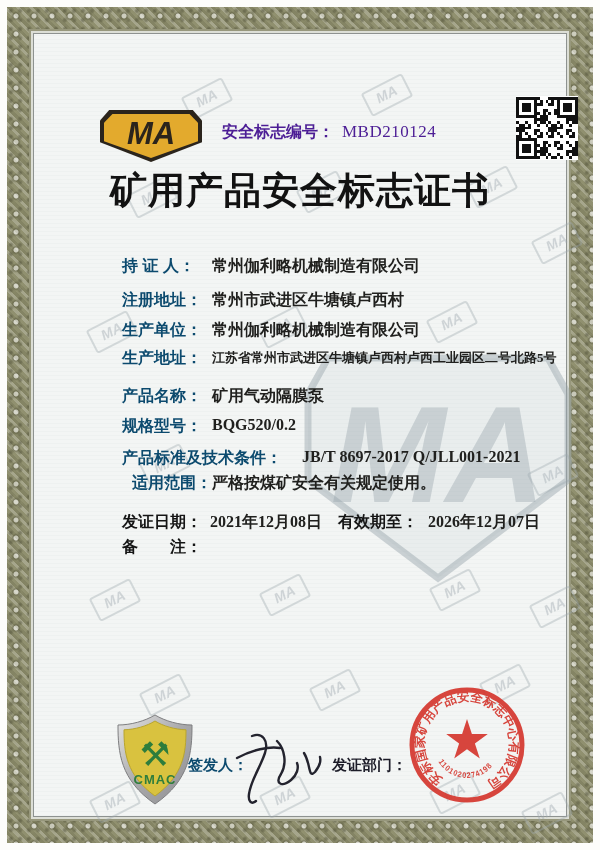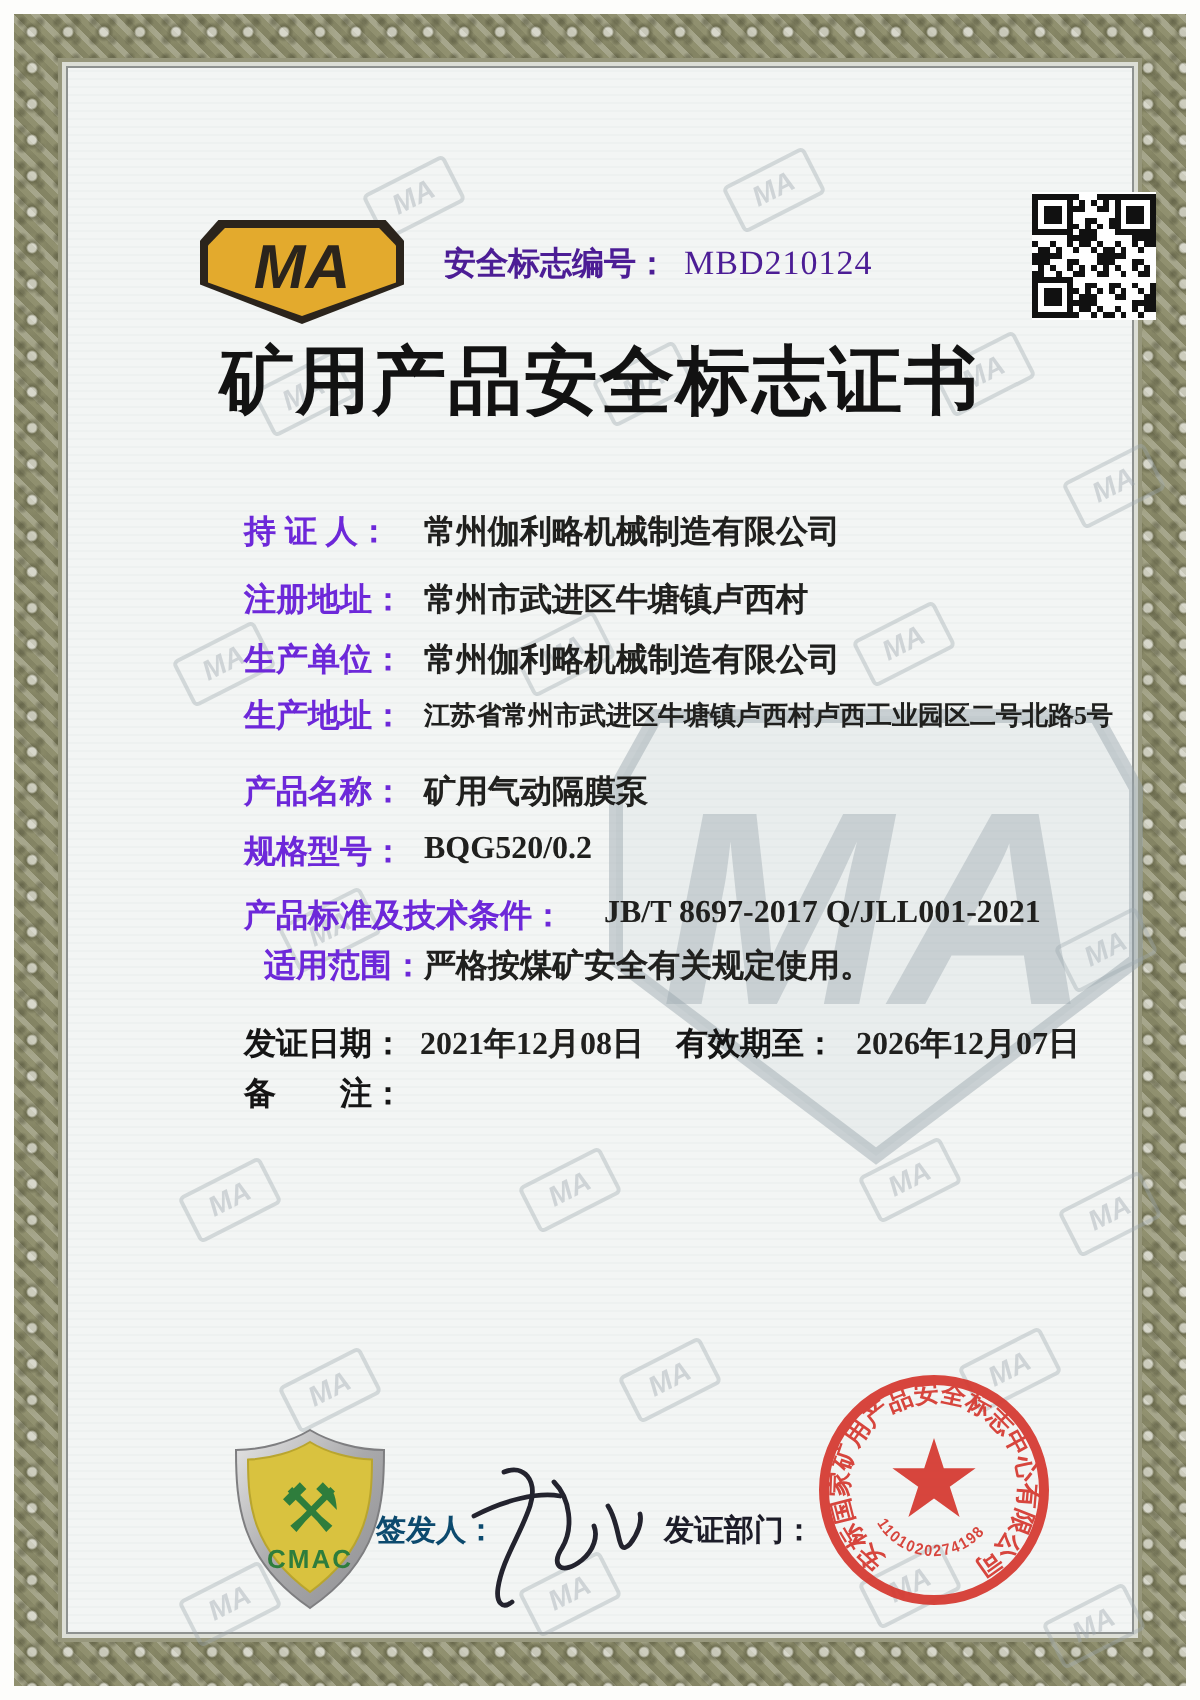--- a/index.html
+++ b/index.html
@@ -33,21 +33,21 @@
   .ma-logo-inner span{font-size:31px;font-weight:900;font-style:italic;color:#2b241c;
     letter-spacing:0px;transform:translateY(-2px);}
   .issue-no{position:absolute;left:188px;top:88px;z-index:5;font-size:16px;color:#4c1d95;}
   .issue-no .lab{font-weight:bold;}
   .issue-no .val{font-family:"Liberation Serif",serif;font-size:17px;letter-spacing:.5px;margin-left:8px;}
   .qr{position:absolute;left:482px;top:62px;width:62px;height:64px;z-index:5;background:#fff;}
   .title{position:absolute;left:0;right:0;top:132px;margin:0;z-index:5;text-align:center;
     font-size:37px;font-weight:900;color:#121212;letter-spacing:1px;}
   
   .row{position:absolute;left:88px;z-index:5;white-space:nowrap;}
-  .flabel{display:inline-block;min-width:90px;font-weight:bold;font-size:16px;color:#6d28d9;vertical-align:top;}
+  .flabel{display:inline-block;min-width:90px;font-weight:bold;font-size:16px;color:#0c4a6e;vertical-align:top;}
   .fvalue{display:inline-block;font-family:"Liberation Serif",serif;font-weight:bold;
     font-size:16px;color:#20201e;vertical-align:top;}
   .row.wide .flabel{min-width:0;padding-right:20px;}
   .row.multiline{white-space:normal;width:460px;}
   .row.multiline .fvalue{width:365px;font-size:13px;line-height:19px;}
   .daterow{position:absolute;left:88px;top:478px;z-index:5;font-size:16px;white-space:nowrap;}
   .daterow .lab{display:inline-block;font-weight:bold;color:#151515;}
   .daterow .val{display:inline-block;font-family:"Liberation Serif",serif;font-weight:bold;color:#20201e;}
   .daterow .l1{width:88px;} .daterow .v1{width:128px;} .daterow .l2{width:90px;}
   .remark{position:absolute;left:88px;top:503px;z-index:5;font-size:16px;font-weight:bold;color:#151515;}

